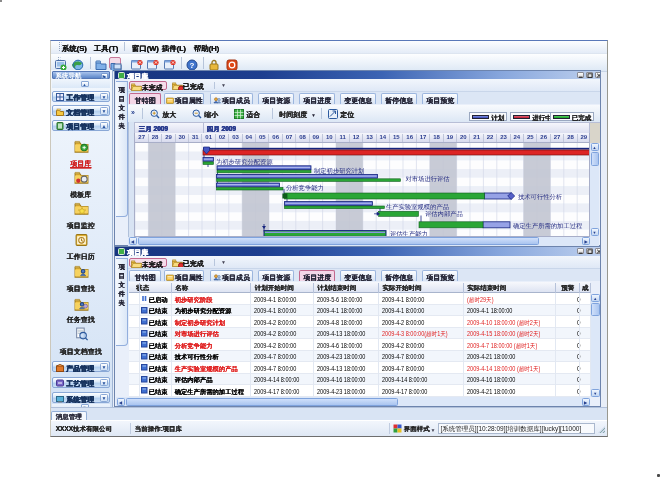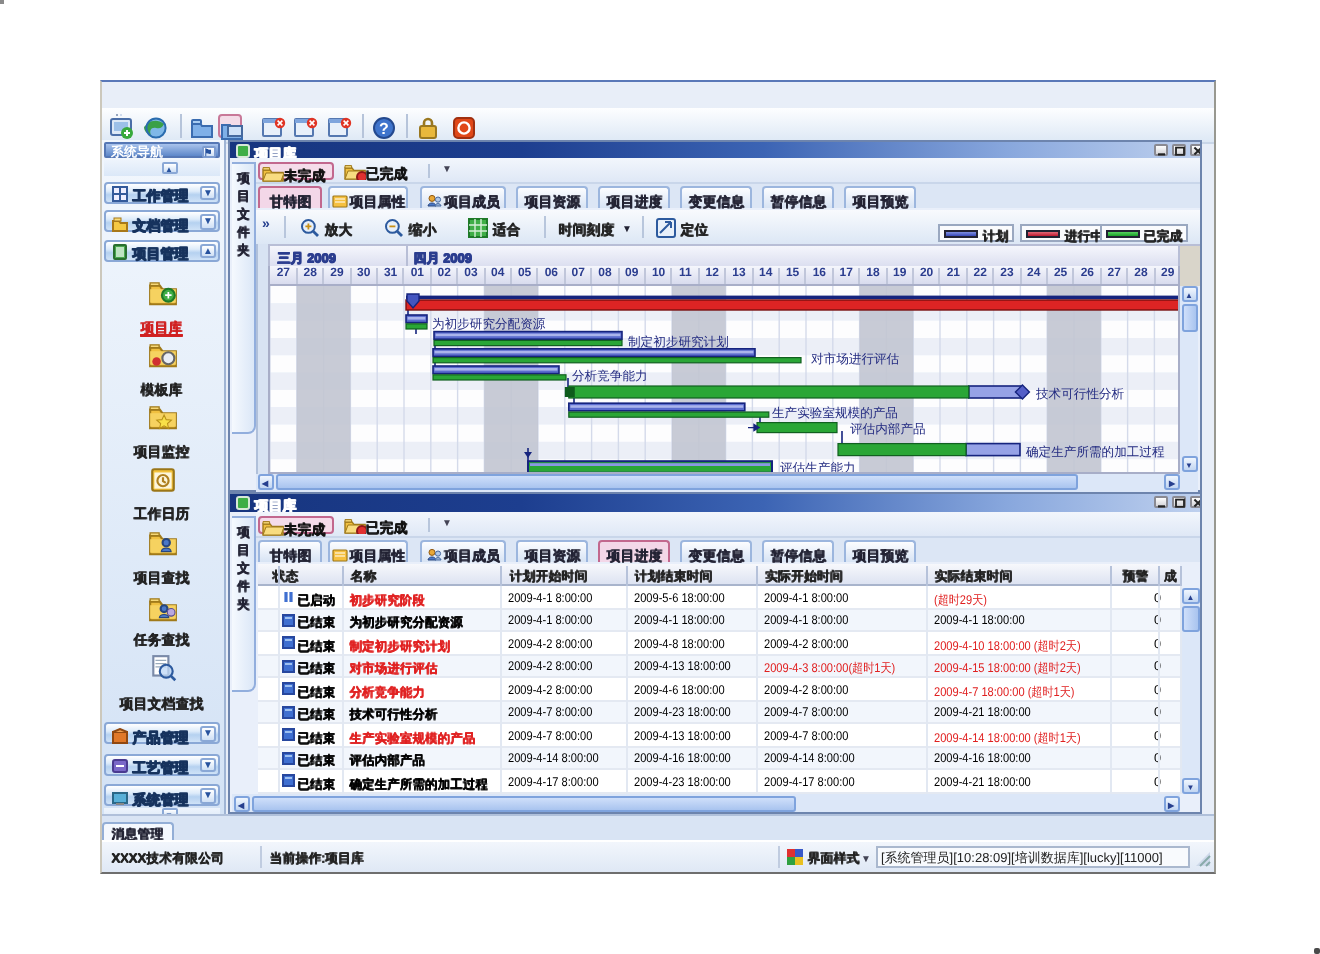--- a/index.html
+++ b/index.html
@@ -42,20 +42,29 @@
 .navgrp{left:6.5px;width:58px;height:11px;background:linear-gradient(#ffffff,#ddebfa 40%,#b5d1f0 60%,#cfe2f7);
 border:1px solid #8aa8d6;border-radius:2px;font-size:7px;font-weight:bold;color:#17335e;padding:1.5px 0 0 13px}
 .chev{position:absolute;right:1px;top:1px;width:8px;height:7.5px;background:linear-gradient(#fff,#cfe0f5);
 border:1px solid #8aa8d6;border-radius:1.5px;color:#27529e;font-size:5px;text-align:center;line-height:7px}
 .navico{position:absolute;left:2.5px;top:1.5px;width:8px;height:8px}
 .itemlabel{font-size:7px;color:#222;text-align:center;width:64px;left:3px}
 .dt{transform:scaleX(0.88);transform-origin:0 50%}
 </style></head><body>
 <div class="a app">
     <div class="ct">
+      <div class="a menubar">
+        <span class="a grip" style="left:12px;top:2px;height:9px"></span>
+        <span class="it cn a" style="left:15px">系统(S)</span>
+        <span class="it cn a" style="left:47px">工具(T)</span>
+        <span class="it cn a" style="left:85px">窗口(W)</span>
+        <span class="it cn a" style="left:115px">插件(L)</span>
+        <span class="it cn a" style="left:147px">帮助(H)</span>
+        <span class="a" style="left:77px;top:2px;width:1px;height:9px;background:#b6c4da"></span>
+      </div>
       <div class="a toolbar">
         <span class="a grip" style="left:11px;top:3px;height:11px"></span>
         <span class="a ticon" style="left:8.5px;"><svg width="12" height="12" viewBox="0 0 12 12">
             <rect x="0.5" y="1.5" width="10" height="8" rx="1" fill="#dce8f6" stroke="#4a6ea8"></rect>
             <rect x="2" y="3" width="7" height="4.5" fill="#9cc0e8"></rect>
             <circle cx="8.5" cy="8.5" r="3" fill="#37a93c"></circle>
             <path d="M8.5 7v3M7 8.5h3" stroke="#fff" stroke-width="1"></path>
           </svg></span>
         <span class="a ticon" style="left:25.5px;"><svg width="12" height="12" viewBox="0 0 12 12">
             <circle cx="6" cy="6" r="5" fill="#7fb8e8"></circle>

